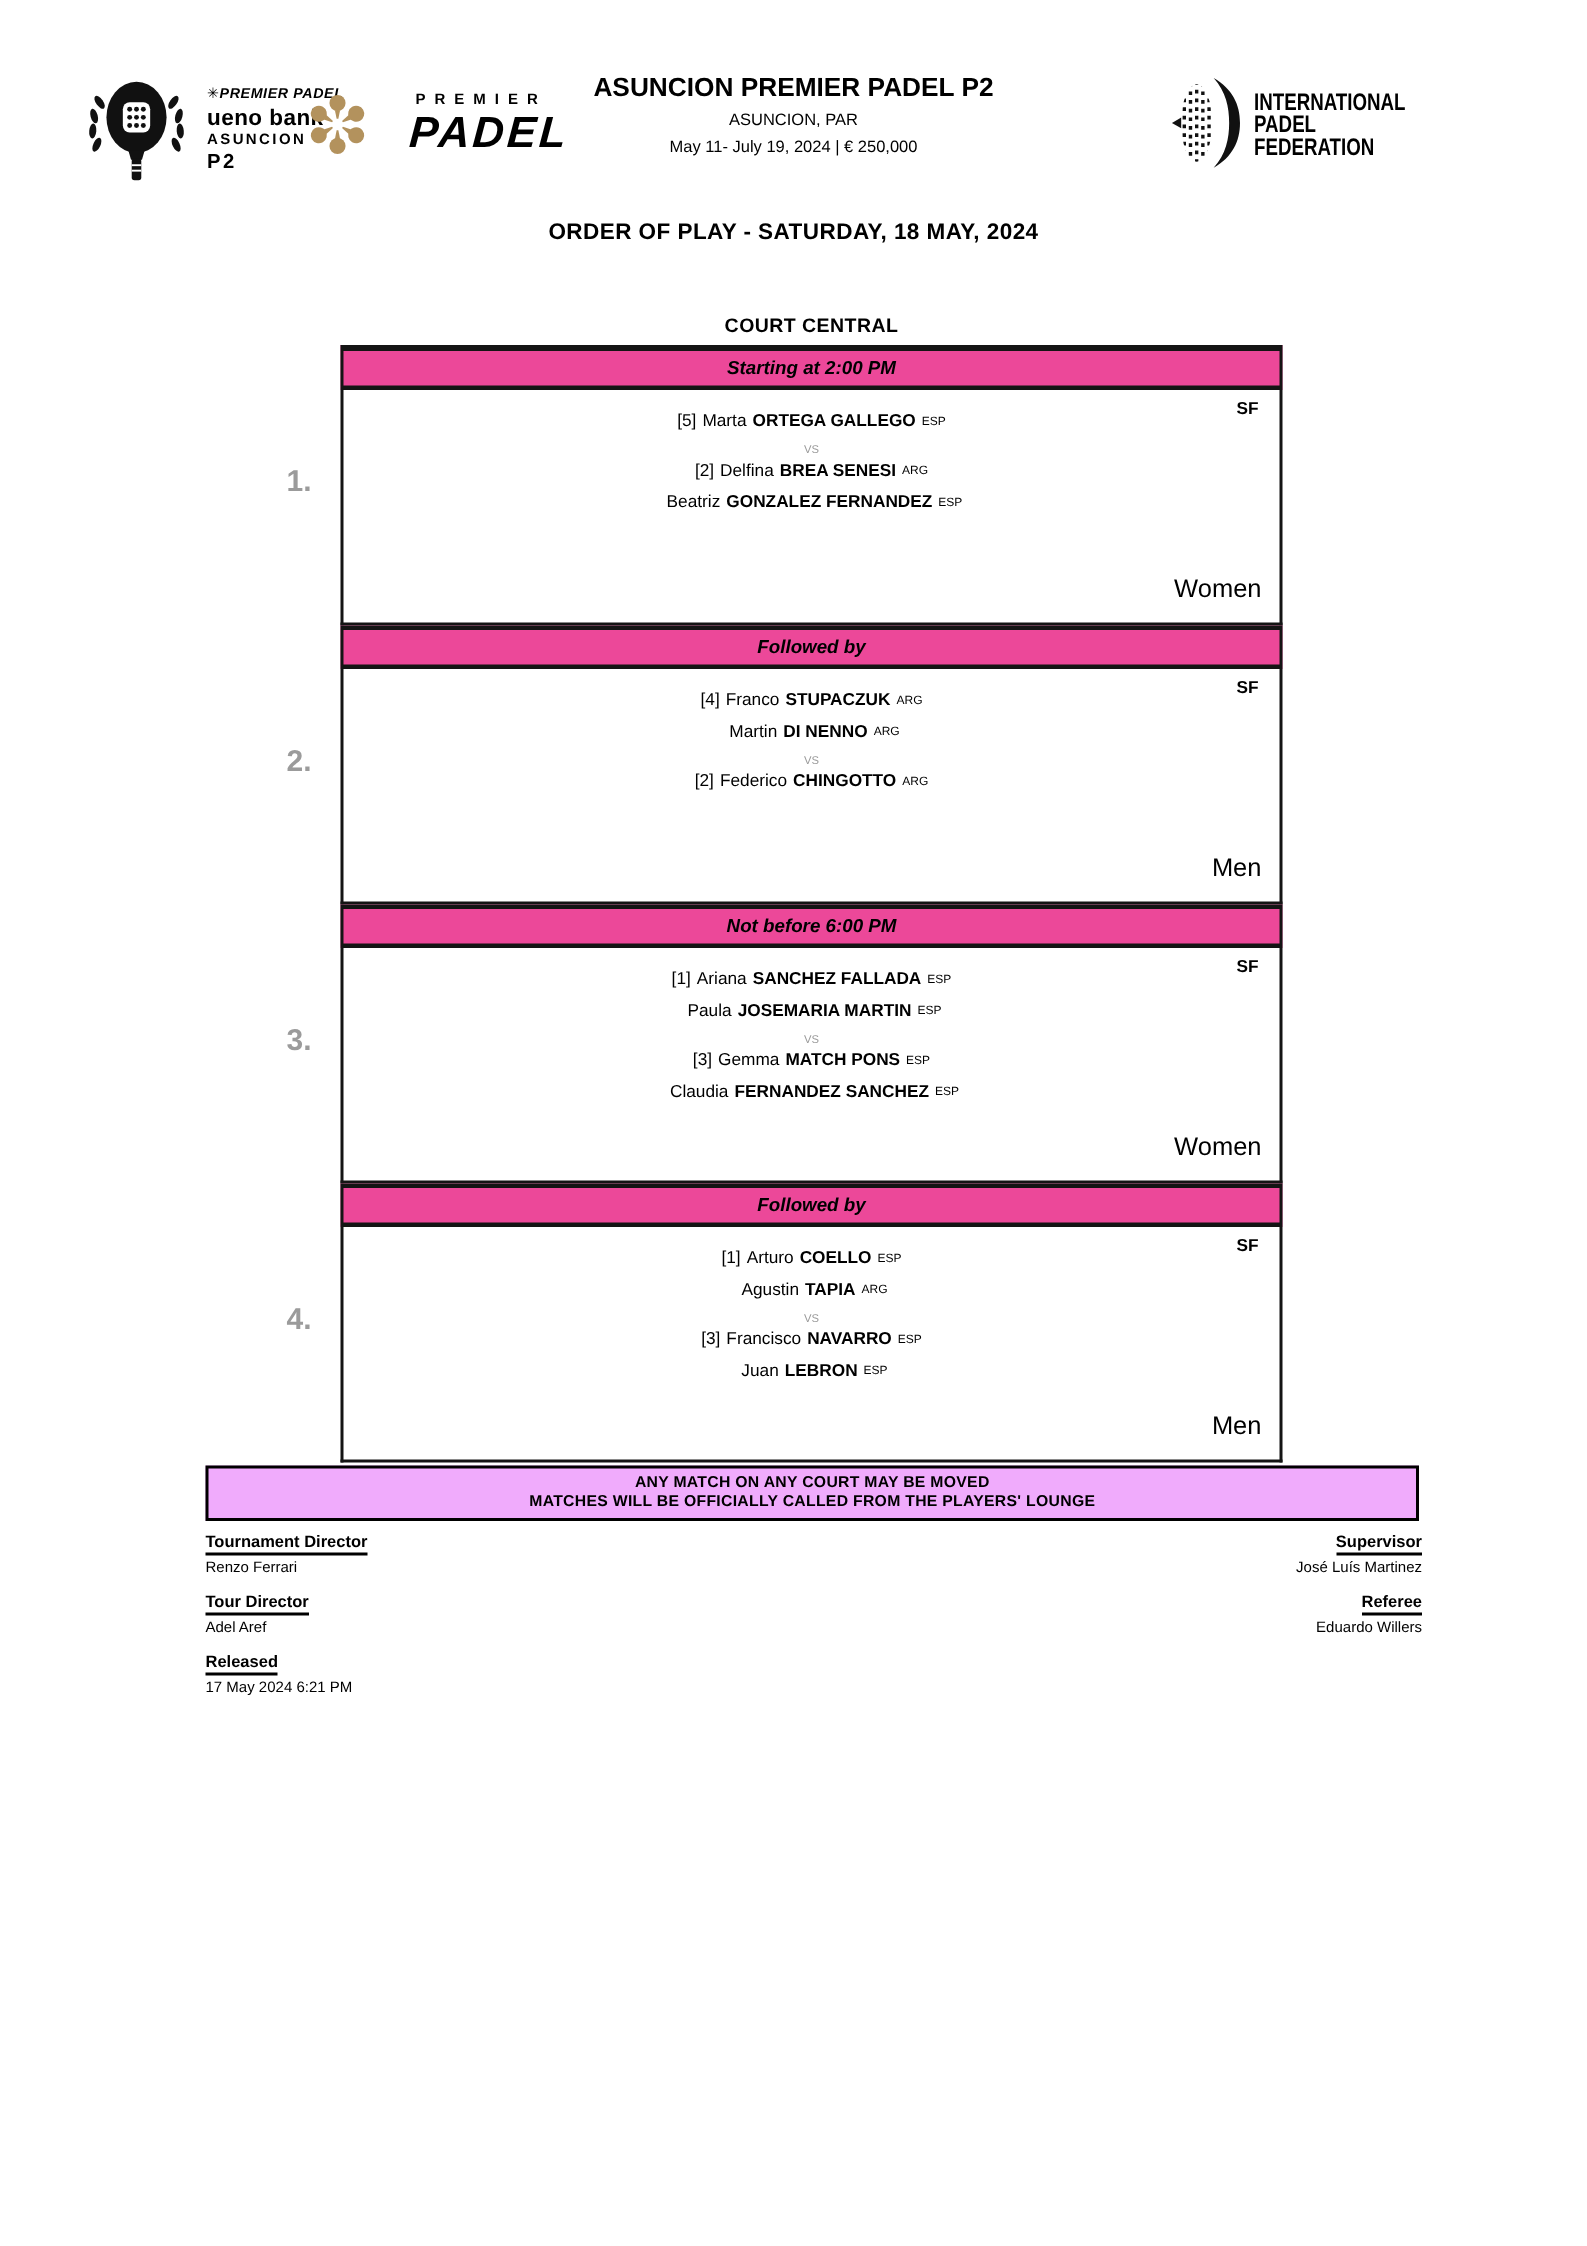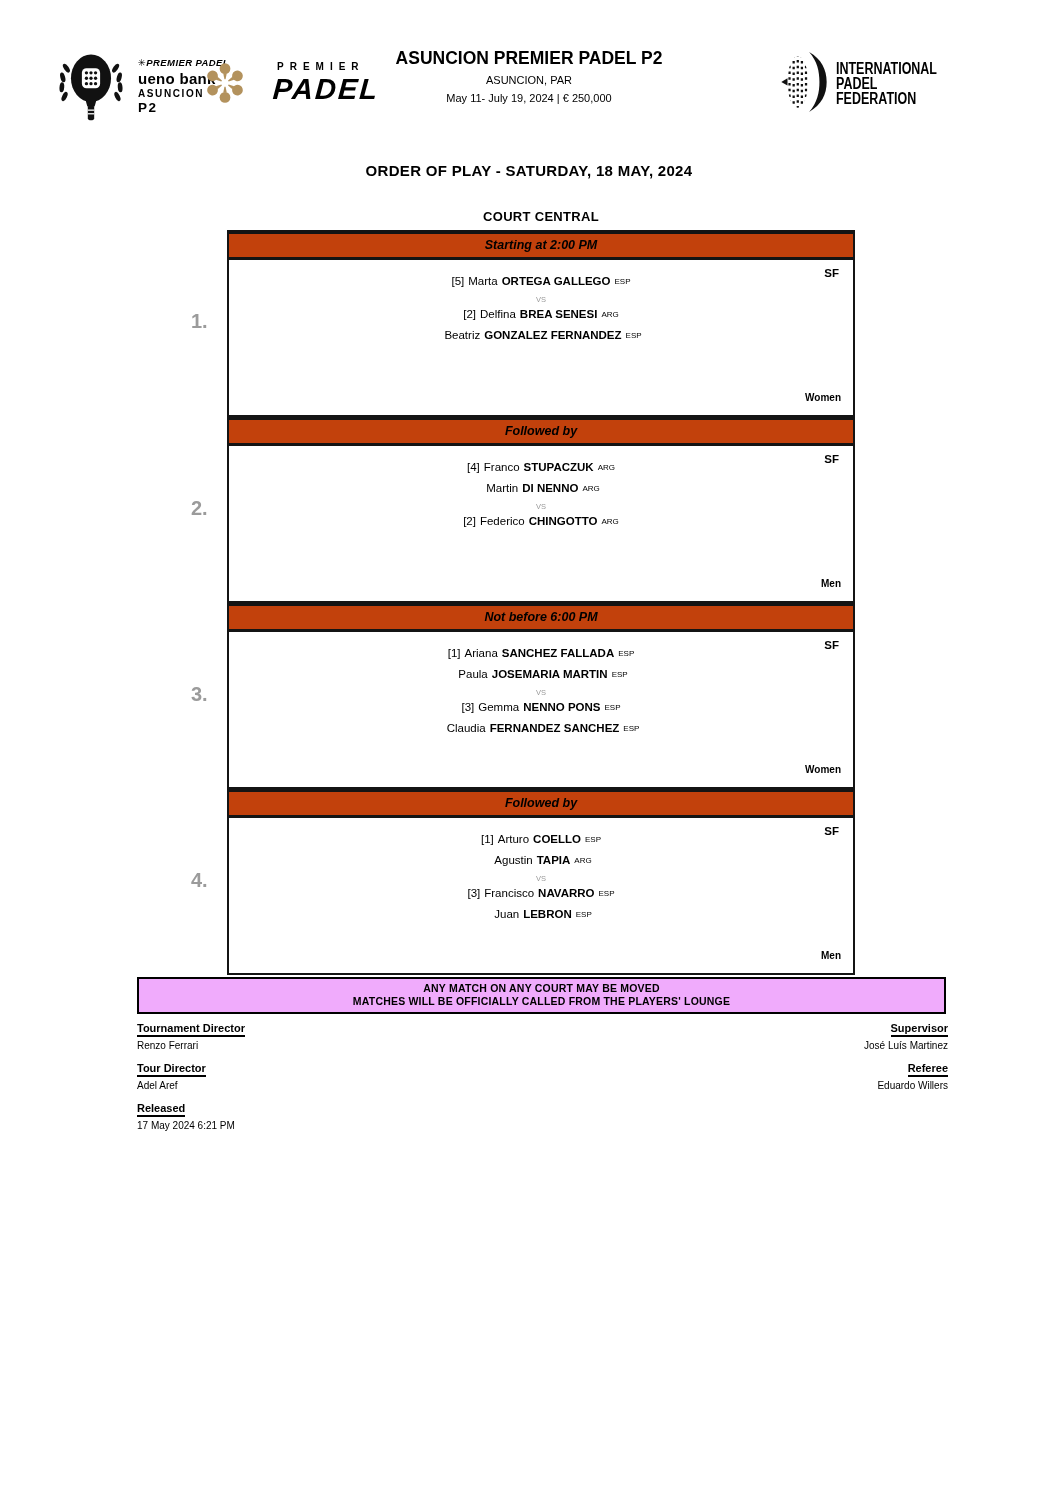--- a/index.html
+++ b/index.html
@@ -25,35 +25,35 @@
   .hc-title{font-size:17.5px;font-weight:bold;}
   .hc-loc{font-size:11px;margin-top:7px;}
   .hc-dates{font-size:11px;margin-top:7px;}
 
   .hdr-ipf{position:absolute;left:781px;top:50px;display:flex;gap:7px;align-items:center;}
   .ipf-svg{width:48px;height:66px;}
   .ipf-text{font-size:16px;font-weight:bold;line-height:15px;transform:scaleX(.78);transform-origin:left center;letter-spacing:0;white-space:nowrap;}
 
   
   .order-title{position:absolute;left:0;top:146px;width:100%;text-align:center;
-               font-size:15px;font-weight:bold;letter-spacing:.3px;margin-top:16px;}
+               font-size:15px;font-weight:bold;letter-spacing:.3px;}
   .court-name{position:absolute;left:227px;top:209px;width:628px;text-align:center;
               font-size:13px;font-weight:bold;letter-spacing:.3px;}
 
   
   .schedule{position:absolute;left:227px;top:230px;width:628px;}
   .match-row{position:relative;}
-  .band{background:#c2410c;border-left:2px solid #141414;border-right:2px solid #141414;
+  .band{background:#ec4899;border-left:2px solid #141414;border-right:2px solid #141414;
         border-top:3px solid #141414;border-bottom:3px solid #141414;
         text-align:center;font-weight:bold;font-style:italic;font-size:12.5px;padding:4px 0 5px;}
   .match-row:first-child .band{border-top-width:4px;}
   .box{position:relative;background:#fff;height:155px;
        border-left:2px solid #141414;border-right:2px solid #141414;border-bottom:2px solid #141414;}
   .round{position:absolute;top:7px;right:14px;font-weight:bold;font-size:11.5px;}
-  .category{position:absolute;bottom:12px;right:12px;font-weight:bold;font-size:10px;text-align:center;}
+  .category{position:absolute;bottom:12px;right:12px;font-weight:normal;font-size:17px;text-align:center;}
   .players{padding-top:14px;text-align:center;}
   .player{height:14px;margin-bottom:7px;font-size:11.5px;line-height:14px;}
   .player .seed{margin-right:4px;}
   .player .first{margin-right:4px;}
   .player .last{font-weight:bold;}
   .player .country{font-size:8px;margin-left:4px;vertical-align:1px;}
   .vs{font-size:7.5px;color:#9a9a9a;height:9px;line-height:9px;margin:0 0 3px;text-align:center;}
   .match-number{position:absolute;left:-36px;top:80px;color:#9b9b9b;font-size:20px;font-weight:bold;}
 
   
@@ -216,21 +216,21 @@
 
     <div class="match-row">
       <div class="match-number">3.</div>
       <div class="band">Not before 6:00 PM</div>
       <div class="box">
         <div class="round">SF</div>
         <div class="players">
           <div class="player"><span class="seed">[1]</span><span class="first">Ariana</span><span class="last">SANCHEZ FALLADA</span><span class="country">ESP</span></div>
           <div class="player"><span class="seed"></span><span class="first">Paula</span><span class="last">JOSEMARIA MARTIN</span><span class="country">ESP</span></div>
           <div class="vs">VS</div>
-          <div class="player"><span class="seed">[3]</span><span class="first">Gemma</span><span class="last">NENNO PONS</span><span class="country">ESP</span></div>
+          <div class="player"><span class="seed">[3]</span><span class="first">Gemma</span><span class="last">MATCH PONS</span><span class="country">ESP</span></div>
           <div class="player"><span class="seed"></span><span class="first">Claudia</span><span class="last">FERNANDEZ SANCHEZ</span><span class="country">ESP</span></div>
         </div>
         <div class="category">Women</div>
       </div>
     </div>
 
     <div class="match-row">
       <div class="match-number">4.</div>
       <div class="band">Followed by</div>
       <div class="box">

